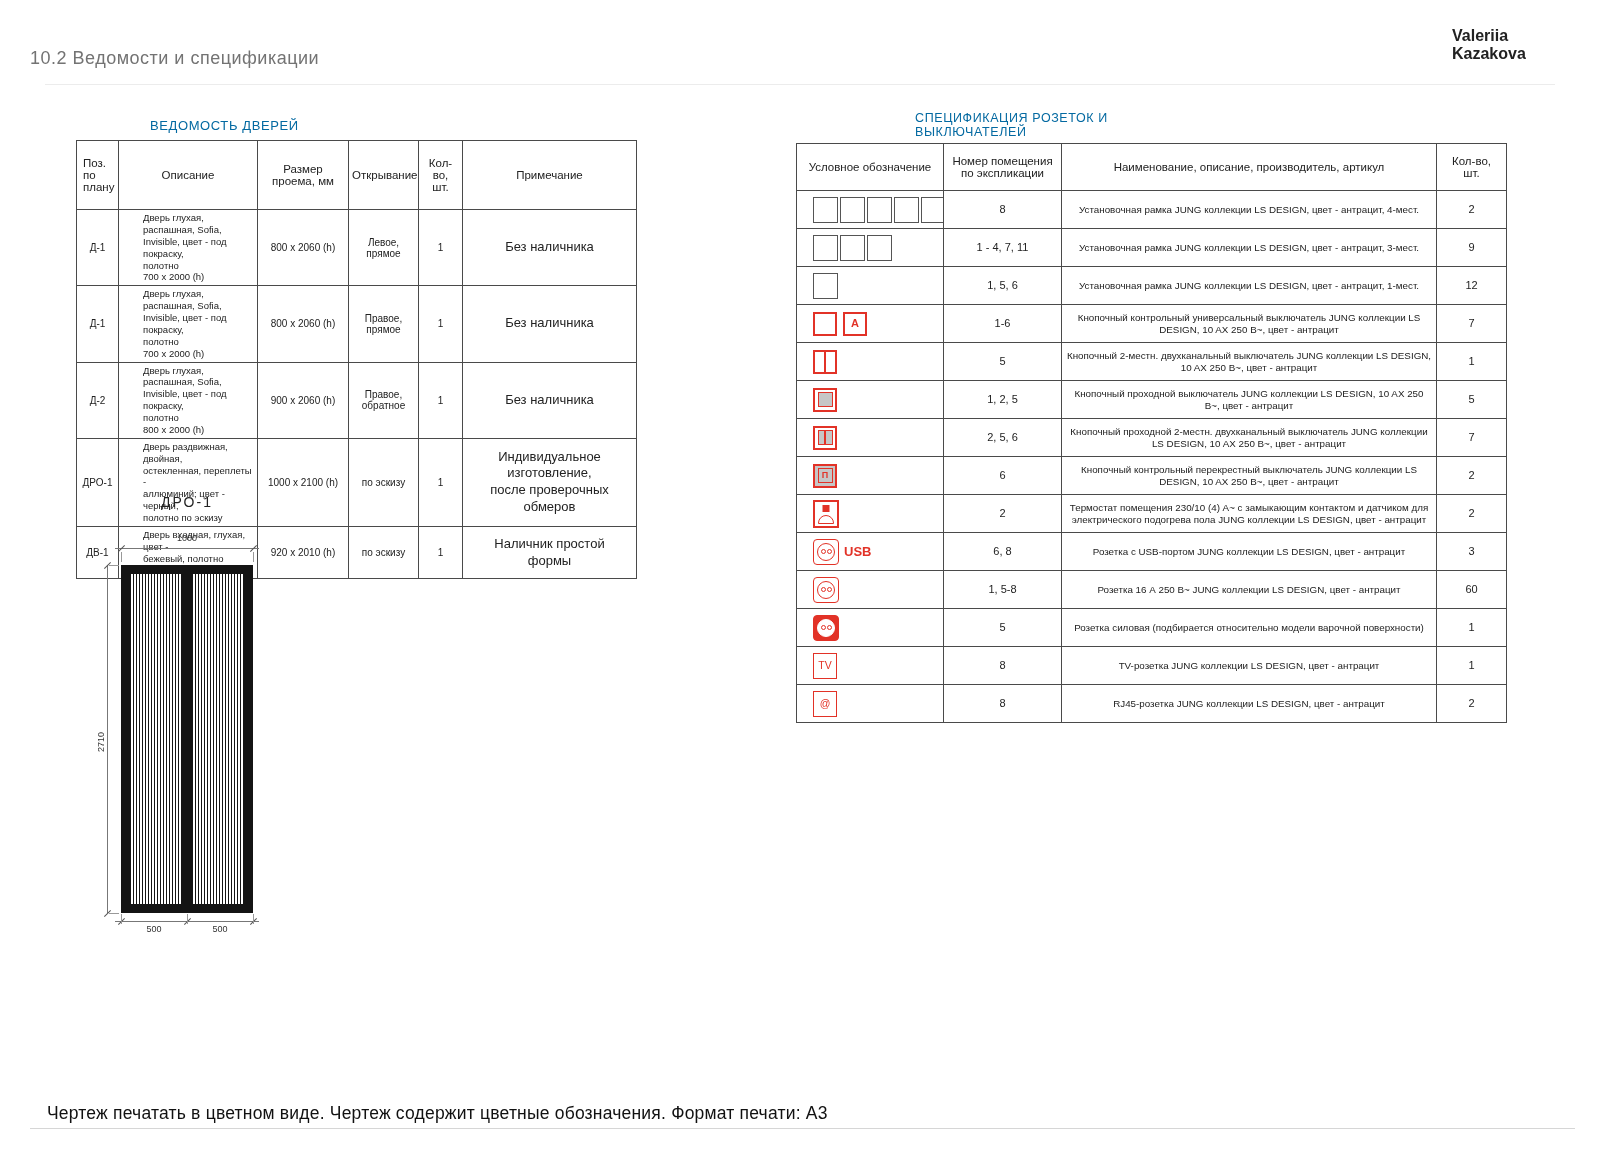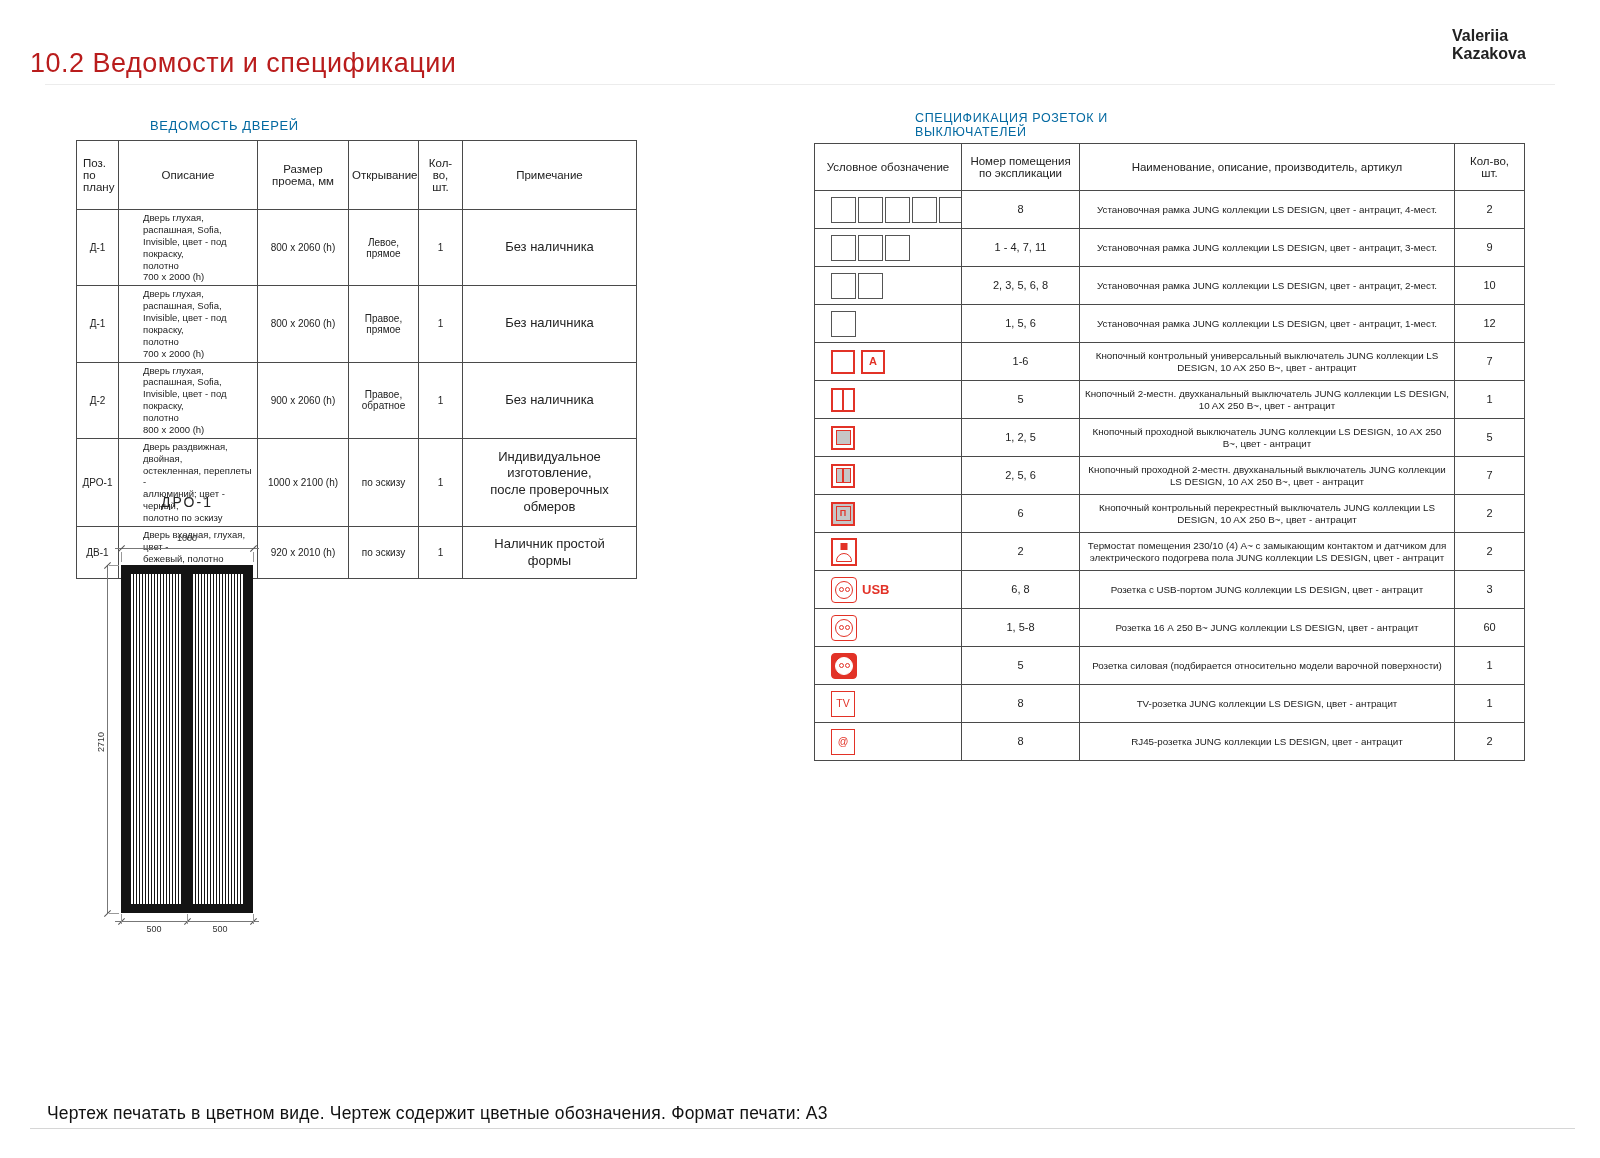--- a/index.html
+++ b/index.html
@@ -1,19 +1,19 @@
 <!DOCTYPE html>
 <html style="--red: #e23227; --blue: #3a9ad9; --gray: #c6c6c6;"><head>
 <meta charset="utf-8">
 <style>
   html,body{margin:0;padding:0;background:#fff;}
   .page{position:relative;width:1600px;height:1158px;background:#fff;overflow:hidden;
         font-family:"Liberation Sans", sans-serif;color:#1c1c1c;}
 
-  .page-title{position:absolute;left:30px;top:48px;font-size:27px;letter-spacing:0.5px;color:#b91c1c;}
+  .page-title{position:absolute;left:30px;top:48px;font-size:18px;letter-spacing:0.5px;color:#737373;}
   .top-rule{position:absolute;left:45px;top:84px;width:1510px;height:1px;background:#ececec;}
   .bottom-rule{position:absolute;left:30px;top:1128px;width:1545px;height:1px;background:#d6d6d6;}
   .author{position:absolute;left:1452px;top:27px;font-size:16px;font-weight:bold;line-height:18px;color:#222;}
 
   .tbl-title{font-size:13px;letter-spacing:0.6px;color:#0369a1;position:absolute;}
   .doors-title{left:150px;top:118px;}
   .sockets-title{left:915px;top:111px;line-height:14px;font-size:12.5px;}
 
   table{border-collapse:collapse;table-layout:fixed;position:absolute;background:#fff;}
   th,td{border:1px solid #4a4a4a;box-sizing:border-box;text-align:center;vertical-align:middle;
@@ -22,21 +22,21 @@
   
   .doors{left:76px;top:140px;width:560px;}
   .doors th{font-size:11.5px;white-space:pre-line;height:57px;padding:16px 3px;}
   .doors th.th-left{text-align:left;padding-left:6px;}
   .doors td{font-size:10px;padding:2px 3px;}
   .doors tbody tr{height:48px;}
   .doors td.desc-cell{text-align:left;padding-left:24px;font-size:9.5px;line-height:1.25;white-space:pre-line;}
   .doors td.note-cell{font-size:13px;line-height:1.3;padding:2px 8px;}
 
   
-  .sockets{left:814px;top:143px;width:710px;padding-left:32px;}
+  .sockets{left:796px;top:143px;width:710px;padding-left:32px;}
   .sockets th{font-size:11.5px;white-space:pre-line;height:47px;padding:2px 4px;}
   .sockets tbody tr{height:38px;}
   .sockets td{font-size:9.8px;line-height:1.22;padding:1px 4px;}
   .sockets td.rooms-cell,.sockets td.qty-cell{font-size:11px;}
   .sockets td.sym-cell{text-align:left;padding-left:16px;}
 
   
   .sym{display:flex;align-items:center;}
   .sq{width:23px;height:24px;border:1px solid #555;background:#fff;margin-right:2px;flex:none;}
   .rsq{width:24px;height:24px;border:2px solid var(--red);background:#fff;box-sizing:border-box;
@@ -223,31 +223,20 @@
             </div>
           </td>
           <td class="rooms-cell">1 - 4, 7, 11</td>
           <td>Установочная рамка JUNG коллекции LS DESIGN, цвет - антрацит, 3-мест.</td>
           <td class="qty-cell">9</td>
         </tr>
         <tr>
           <td class="sym-cell">
             <div class="sym">
               <div class="sq"></div>
-              <div class="sq"></div>
-            </div>
-          </td>
-          <td class="rooms-cell">2, 3, 5, 6, 8</td>
-          <td>Установочная рамка JUNG коллекции LS DESIGN, цвет - антрацит, 2-мест.</td>
-          <td class="qty-cell">10</td>
-        </tr>
-        <tr>
-          <td class="sym-cell">
-            <div class="sym">
-              <div class="sq"></div>
             </div>
           </td>
           <td class="rooms-cell">1, 5, 6</td>
           <td>Установочная рамка JUNG коллекции LS DESIGN, цвет - антрацит, 1-мест.</td>
           <td class="qty-cell">12</td>
         </tr>
         <tr>
           <td class="sym-cell">
             <div class="sym">
               <div class="rsq"></div>

